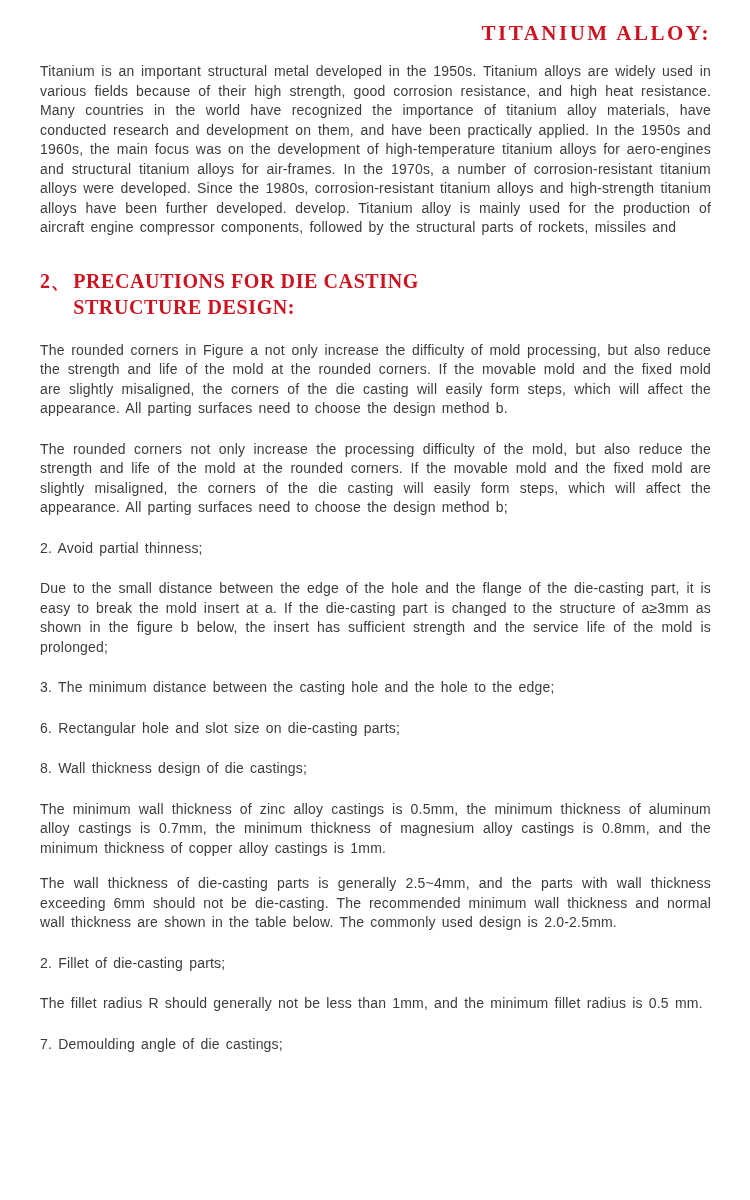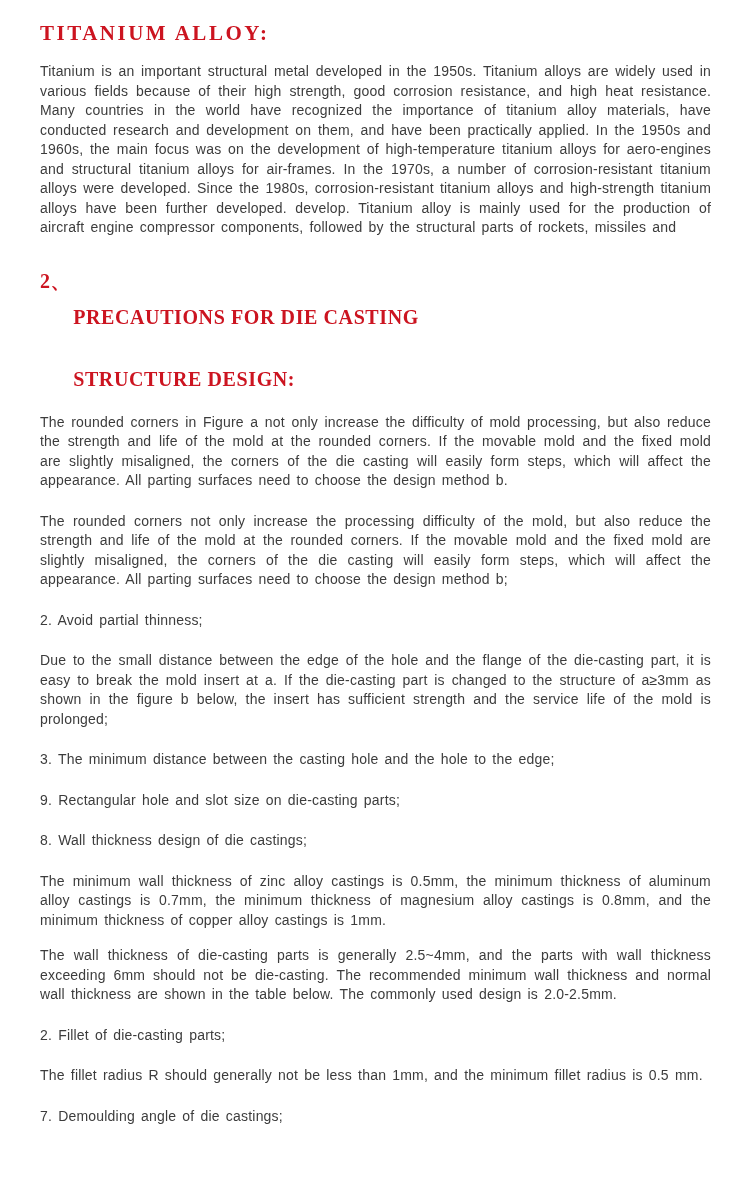--- a/index.html
+++ b/index.html
@@ -22,20 +22,21 @@
     padding: 20px 39px 0 40px;
   }
   .doc-title {
     font-family: "Liberation Serif", serif;
     font-weight: bold;
     font-size: 21px;
     line-height: 26px;
     letter-spacing: 2.5px;
     color: var(--accent);
     margin: 0 0 16px 0;
+    text-align: right;
   }
   .para {
     font-size: 14px;
     line-height: 19.5px;
     text-align: justify;
     word-spacing: 2px;
     letter-spacing: 0.2px;
     margin: 21px 0 0 0;
   }
   .para.intro { margin-top: 16px; }
@@ -48,21 +49,21 @@
     font-size: 20px;
     line-height: 26px;
     letter-spacing: 0.6px;
     color: var(--accent);
     margin: 30px 0 0 0;
   }
   .section-heading .num {
     white-space: nowrap;
     margin-right: 2px;
   }
-  .section-heading .lines span { display: block; margin-top: 36px; }
+  .section-heading .lines span { display: block; }
 </style>
 </head>
 <body>
 
 <div class="page">
 
   <h1 class="doc-title">TITANIUM ALLOY:</h1>
 
   <p class="para intro">Titanium is an important structural metal developed in the 1950s. Titanium alloys are widely used in various fields because of their high strength, good corrosion resistance, and high heat resistance. Many countries in the world have recognized the importance of titanium alloy materials, have conducted research and development on them, and have been practically applied. In the 1950s and 1960s, the main focus was on the development of high-temperature titanium alloys for aero-engines and structural titanium alloys for air-frames. In the 1970s, a number of corrosion-resistant titanium alloys were developed. Since the 1980s, corrosion-resistant titanium alloys and high-strength titanium alloys have been further developed. develop. Titanium alloy is mainly used for the production of aircraft engine compressor components, followed by the structural parts of rockets, missiles and</p>
 
@@ -78,21 +79,21 @@
 
 
   <p class="para">The rounded corners not only increase the processing difficulty of the mold, but also reduce the strength and life of the mold at the rounded corners. If the movable mold and the fixed mold are slightly misaligned, the corners of the die casting will easily form steps, which will affect the appearance. All parting surfaces need to choose the design method b;</p>
 
   <p class="para">2. Avoid partial thinness;</p>
 
   <p class="para">Due to the small distance between the edge of the hole and the flange of the die-casting part, it is easy to break the mold insert at a. If the die-casting part is changed to the structure of a≥3mm as shown in the figure b below, the insert has sufficient strength and the service life of the mold is prolonged;</p>
 
   <p class="para">3. The minimum distance between the casting hole and the hole to the edge;</p>
 
-  <p class="para">9. Rectangular hole and slot size on die-casting parts;</p>
+  <p class="para">6. Rectangular hole and slot size on die-casting parts;</p>
 
   <p class="para">8. Wall thickness design of die castings;</p>
 
   <p class="para">The minimum wall thickness of zinc alloy castings is 0.5mm, the minimum thickness of aluminum alloy castings is 0.7mm, the minimum thickness of magnesium alloy castings is 0.8mm, and the minimum thickness of copper alloy castings is 1mm.</p>
 
   <p class="para cont">The wall thickness of die-casting parts is generally 2.5~4mm, and the parts with wall thickness exceeding 6mm should not be die-casting. The recommended minimum wall thickness and normal wall thickness are shown in the table below. The commonly used design is 2.0-2.5mm.</p>
 
   <p class="para">2. Fillet of die-casting parts;</p>
 
   <p class="para">The fillet radius R should generally not be less than 1mm, and the minimum fillet radius is 0.5 mm.</p>

